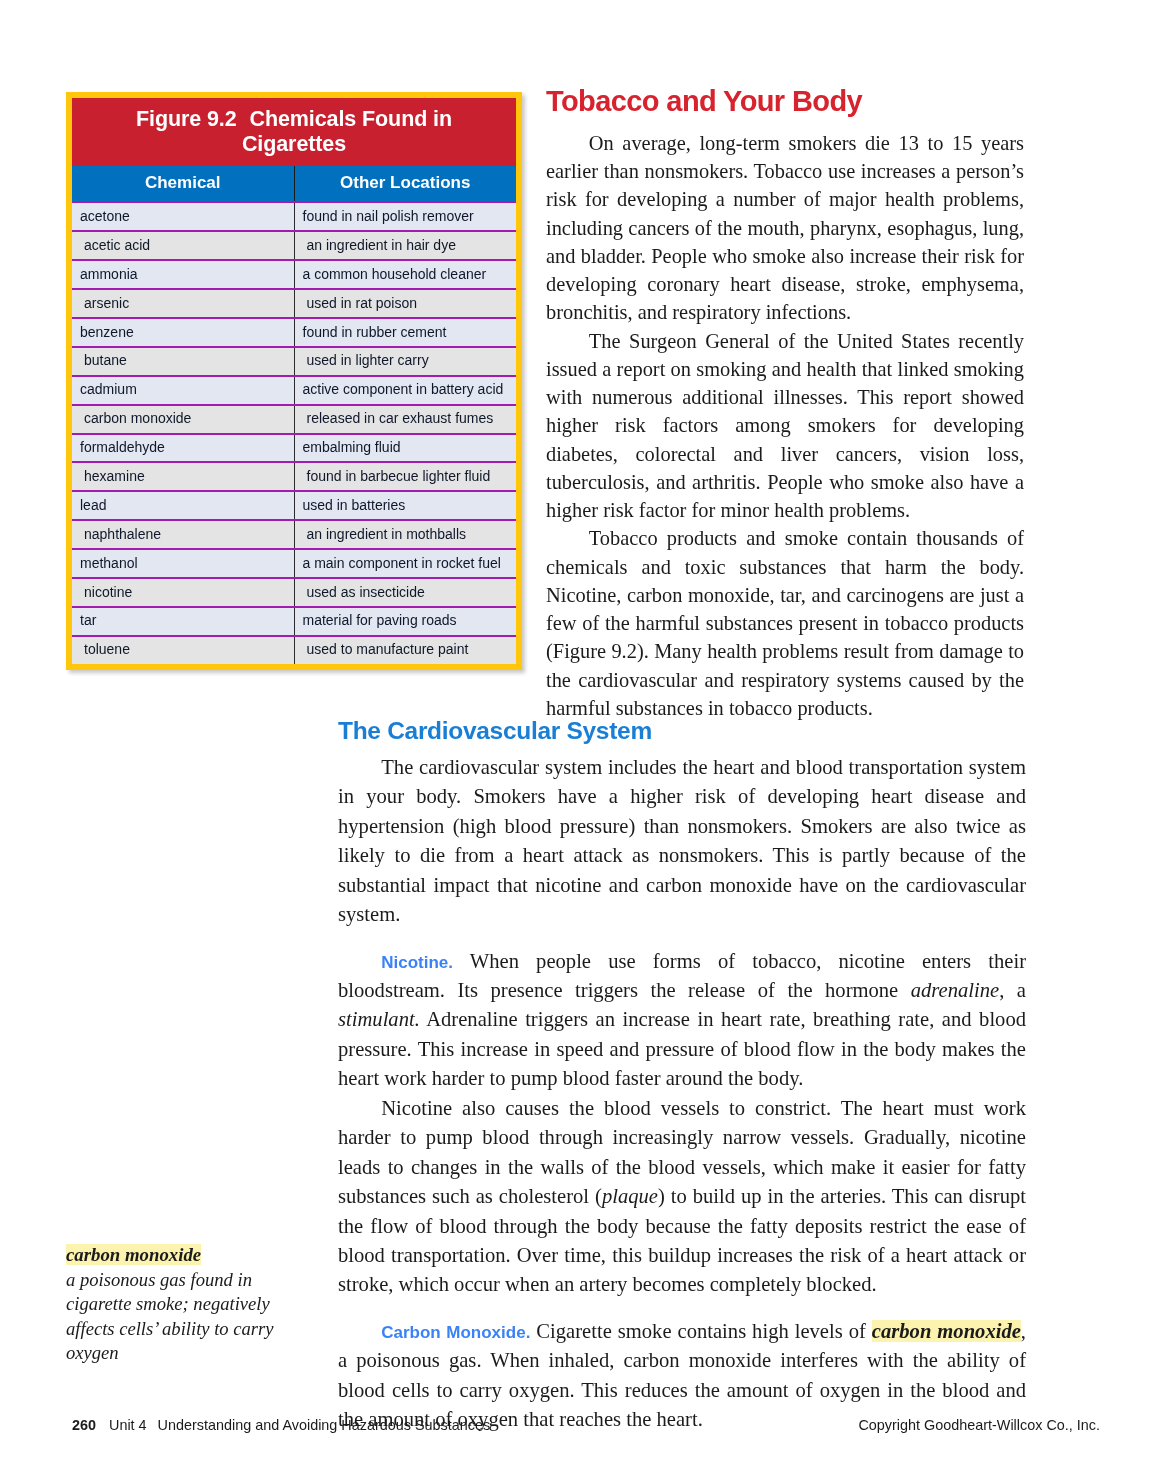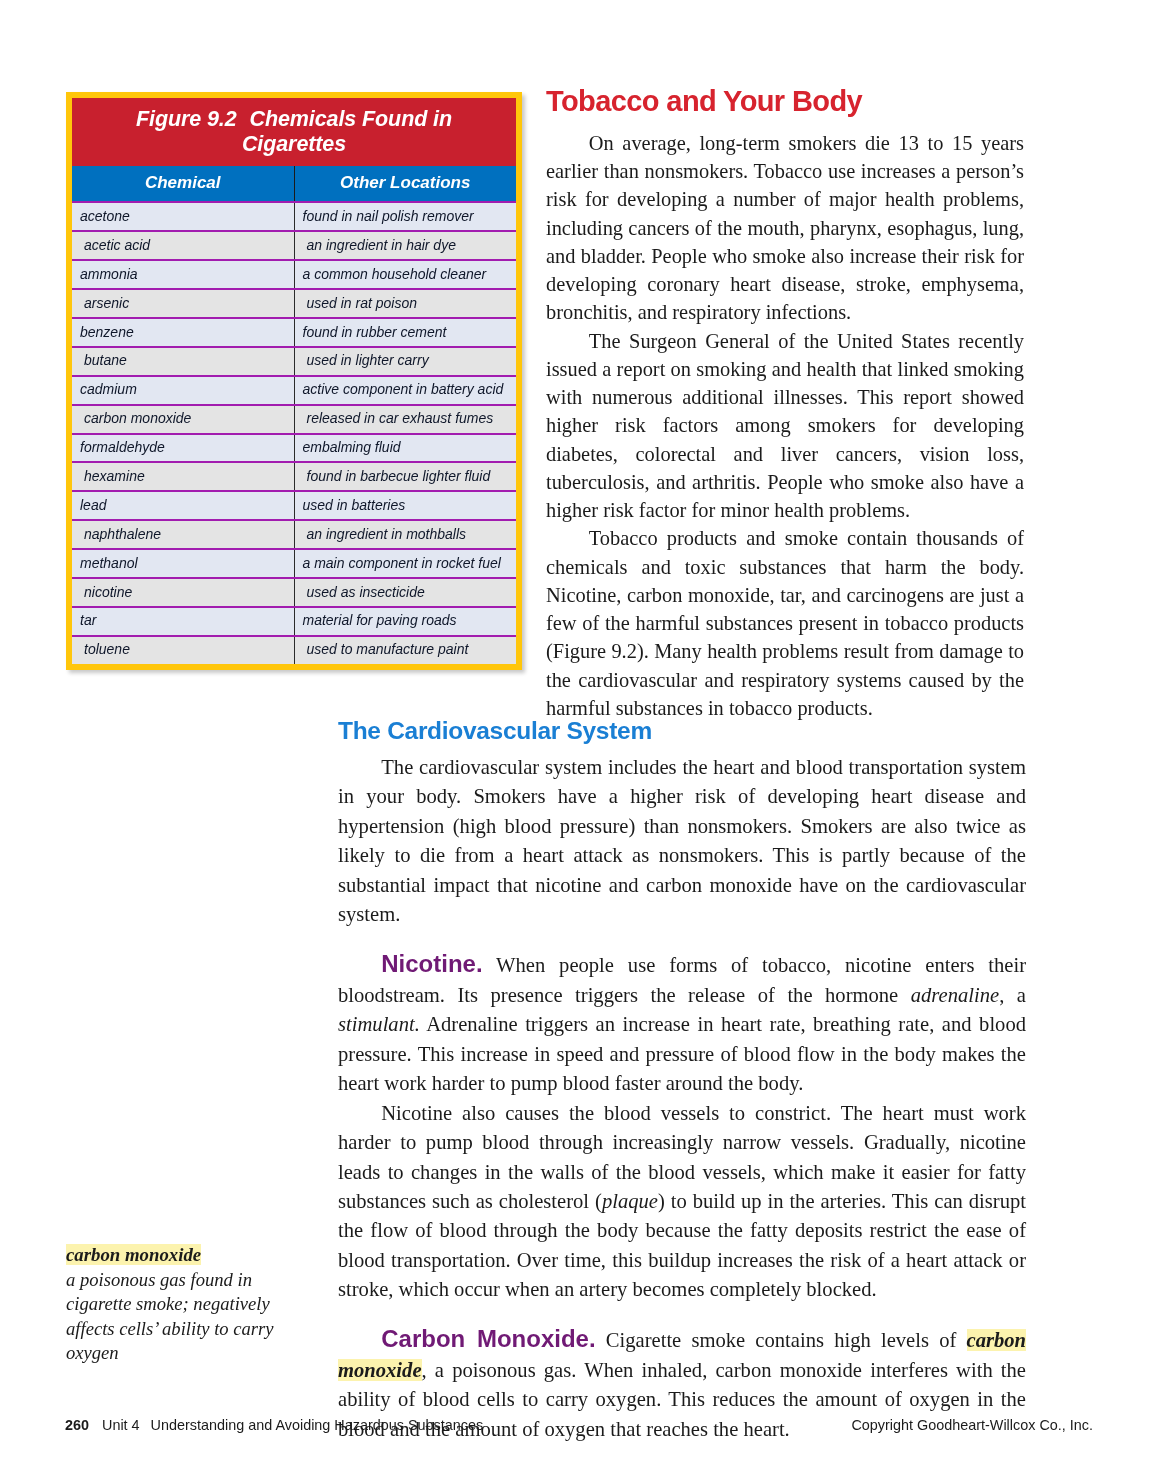--- a/index.html
+++ b/index.html
@@ -19,21 +19,20 @@
   
   #figure-box {
     position: absolute;
     left: 66px;
     top: 92px;
     width: 456px;
     border: 6px solid #FFC60B;
     background: #FFC60B;
     box-sizing: border-box;
     box-shadow: 3px 3px 4px rgba(0,0,0,0.22);
-    font-style: italic;
   }
   #figure-title {
     background: #C8202E;
     color: #ffffff;
     font-family: "Liberation Sans", "DejaVu Sans", sans-serif;
     font-weight: bold;
     font-size: 21.5px;
     letter-spacing: -0.1px;
     padding: 9px 10px 10px 10px;
     text-align: center;
@@ -121,22 +120,22 @@
     line-height: 1.43;
     text-align: justify;
     margin: 0;
     text-indent: 2.1em;
     hyphens: none;
   }
   .wide-p.spaced { margin-top: 17px; }
   .runin {
     font-family: "Liberation Sans", "DejaVu Sans", sans-serif;
     font-weight: bold;
-    font-size: 24px;
-    color: #701a75;
+    font-size: 17px;
+    color: #3b82f6;
   }
   .term-italic { font-style: italic; }
   .hl-term {
     font-style: italic;
     font-weight: bold;
     background: #FCF3AE;
   }
 
   
   #glossary {
@@ -154,21 +153,21 @@
     font-style: italic;
     background: #FCF3AE;
     display: inline;
     font-size: 18.8px;
   }
   #glossary-def { display: block; margin-top: 0; }
 
   
   #footer {
     position: absolute;
-    left: 65px;
+    left: 72px;
     top: 1417px;
     width: 1028px;
     font-family: "Liberation Sans", "DejaVu Sans", sans-serif;
     font-size: 14.4px;
     color: #1b1b1b;
     display: flex;
     justify-content: space-between;
     align-items: baseline;
   }
   #footer-left { display: flex; align-items: baseline; }

